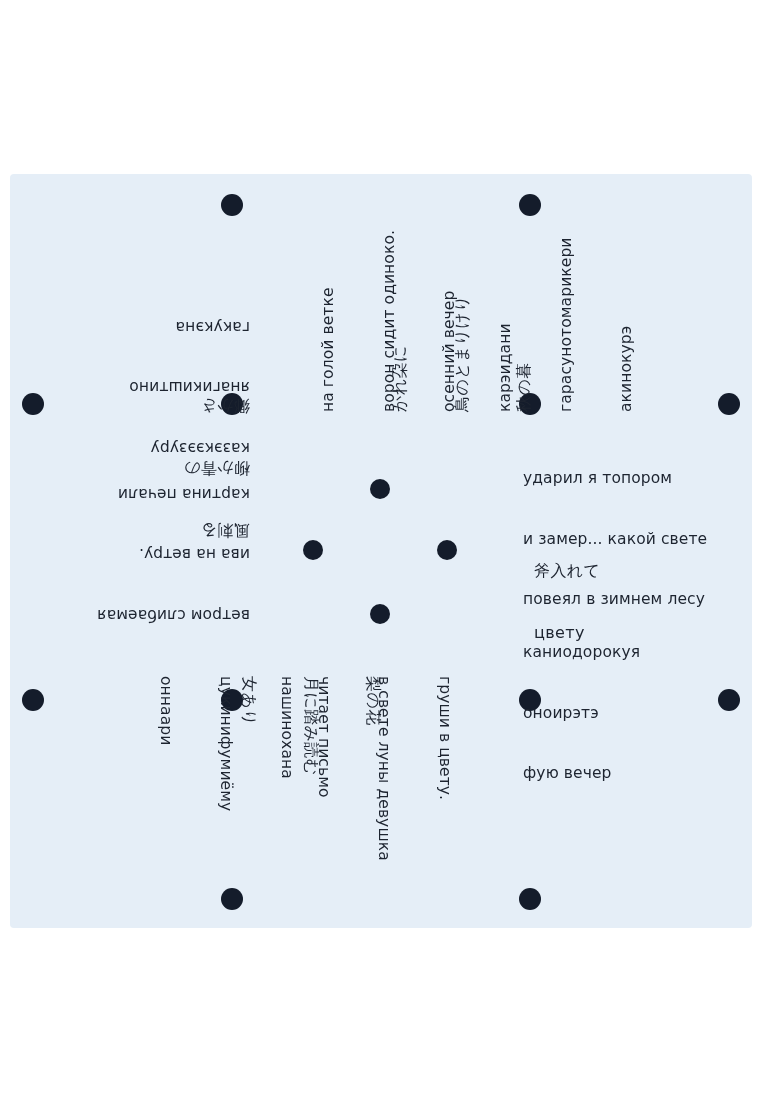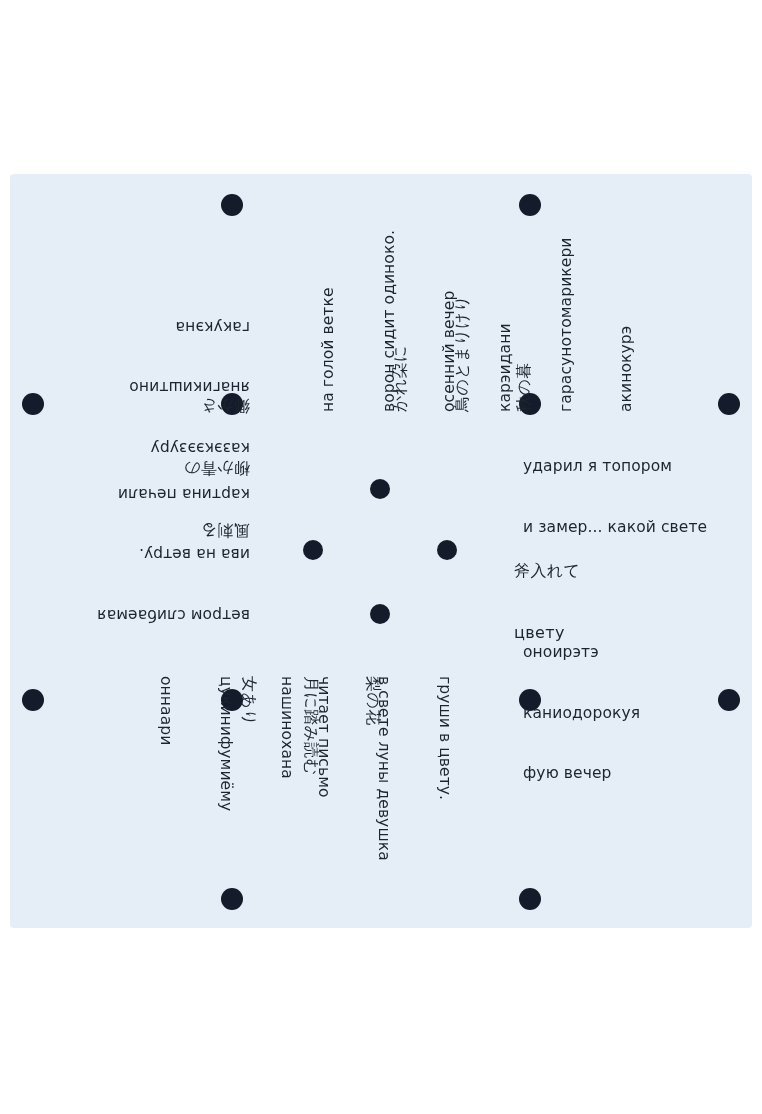--- a/index.html
+++ b/index.html
@@ -131,33 +131,34 @@
     <span class="line">柳か青の</span>
     <span class="line">郷かさ</span>
   </div>
 
   <div class="tblock ru rot-180" style="left:250px; top:665px; width:160px; text-align:left;">
     <span class="line">ветром слибаемая</span>
     <span class="line">ива на ветру.</span>
     <span class="line">картина печали</span>
   </div>
 
-  <div class="tblock ru" style="left:523px; top:416px; width:230px;">
+  <div class="tblock ru" style="left:523px; top:428px; width:230px;">
     <span class="line">ударил я топором</span>
     <span class="line">и замер... какой свете</span>
+    <span class="line">повеял в зимнем лесу</span>
   </div>
 
-  <div class="tblock jp" style="left:514px; top:519px; width:200px;">
+  <div class="tblock jp" style="left:534px; top:519px; width:200px;">
     <span class="line">斧入れて</span>
     <span class="line">цвету</span>
   </div>
 
   <div class="tblock ru" style="left:523px; top:602px; width:210px;">
+    <span class="line">каниодорокуя</span>
     <span class="line">оноирэтэ</span>
-    <span class="line">каниодорокуя</span>
     <span class="line">фую вечер</span>
   </div>
 
   <div class="tblock ru rot-cw" style="left:495px; top:676px; width:215px; text-align:left;">
     <span class="line">груши в цвету.</span>
     <span class="line">в свете луны девушка</span>
     <span class="line">читает письмо</span>
   </div>
 
   <div class="tblock jp rot-cw" style="left:425px; top:676px; width:150px; text-align:left;">

